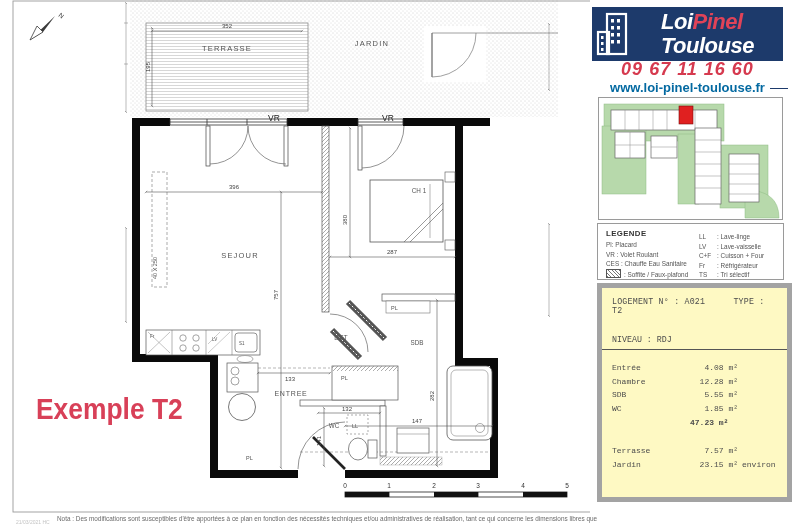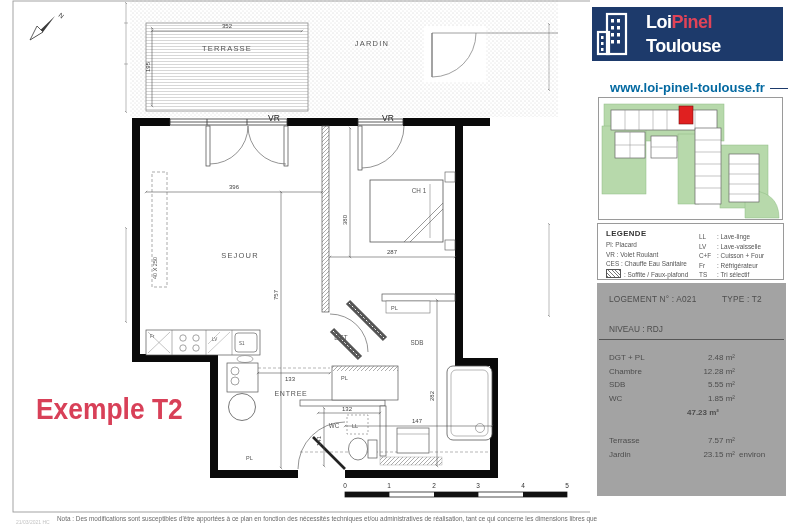--- a/index.html
+++ b/index.html
@@ -2,38 +2,38 @@
 <html><head>
 <meta charset="utf-8">
 <style>
   html,body{margin:0;padding:0;background:#fff;width:800px;height:529px;overflow:hidden;
     font-family:"Liberation Sans",sans-serif;}
   .abs{position:absolute;}
   #stage{position:absolute;left:0;top:0;width:800px;height:529px;background:#fff;}
   svg text{font-family:"Liberation Sans",sans-serif;}
   
   .logo-box{left:592px;top:7px;width:191px;height:54px;background:#1d3a6b;display:flex;align-items:center;}
-  .logo-text{color:#fff;font-weight:bold;line-height:24px;font-size:18px;letter-spacing:-0.5px;margin-left:8px;}
+  .logo-text{color:#fff;font-weight:bold;line-height:24px;font-size:22px;letter-spacing:-0.5px;margin-left:23px;font-style:italic;}
   .logo-text .p2{color:#e04358;}
   .phone{left:592px;top:59px;width:191px;text-align:center;color:#d63a4f;font-weight:bold;
     font-style:italic;font-size:18px;letter-spacing:1px;}
   .site{left:592px;top:80px;width:191px;text-align:center;color:#0369a1;font-weight:bold;font-size:13px;}
   .site-line{left:770px;top:88px;width:18px;border-top:1.5px solid #1d3a6b;}
   .map-frame{left:598px;top:97px;width:183px;height:121px;border:1px solid #9a9a9a;background:#fff;}
   .legend-box{left:597px;top:223px;width:185px;height:55px;border:1px solid #9a9a9a;background:#fff;
     font-size:6.4px;color:#555;}
   .lg-title{position:absolute;left:8px;top:5px;font-size:7.8px;font-weight:bold;color:#333;letter-spacing:0.4px;text-align:center;}
   .lg-left{position:absolute;left:8px;top:16px;line-height:9.5px;width:92px;}
   .lg-right{position:absolute;left:101px;top:8px;line-height:9.5px;}
   .lg-row{display:flex;}
   .lg-abbr{width:18px;flex:none;}
   .lg-hatch{display:inline-block;width:13px;height:7px;border:0.8px solid #555;vertical-align:-1px;margin-right:3px;
     background:repeating-linear-gradient(45deg,#777 0 0.8px,transparent 0.8px 2.6px);}
-  .unit-box{left:597px;top:283px;width:185px;height:209px;border:2px solid #a3a3a3;background:#a3a3a3;
-    color:#4d4d4d;font-size:8px;}
+  .unit-box{left:597px;top:283px;width:185px;height:209px;border:5px solid #a3a3a3;background:#fef9c3;
+    color:#4d4d4d;font-size:8px;font-family:Liberation Mono, monospace;}
   .u-head{margin:9px 10px 0 10px;font-size:8.3px;letter-spacing:0.2px;}
   .u-head .h2{margin-left:23px;}
   .u-level{margin:20px 10px 0 10px;font-size:8.3px;}
   .u-rule{border-top:1px solid #555;margin:5px 0 11px 0;}
   .u-rows{margin-left:10px;width:136px;}
   .u-row{display:flex;white-space:nowrap;line-height:13.5px;}
   .u-name{width:64px;flex:none;}
   .u-area{width:62px;flex:none;text-align:right;}
   .u-suffix{margin-left:4px;}
   .u-total{margin-left:78px;font-weight:bold;line-height:14px;margin-top:1px;}
@@ -270,20 +270,21 @@
           <rect x="9" y="32" width="2.5" height="3"></rect>
         <rect x="9" y="38" width="2.5" height="3"></rect>
       </g>
     </svg>
     <div class="logo-text">
       <span>Loi</span><span class="p2">Pinel</span><br>
       <span>Toulouse</span>
     </div>
   </div>
 
+  <div class="abs phone">09 67 11 16 60</div>
   <div class="abs site">www.loi-pinel-toulouse.fr</div>
   <div class="abs site-line"></div>
 
   <div class="abs map-frame">
     <svg width="183" height="121" viewBox="0 0 183 121">
       <g fill="#b7d9ab" stroke="#8fbc85" stroke-width="0.5">
         <rect x="5" y="6" width="120" height="37"></rect>
         <rect x="3" y="28" width="44" height="68"></rect>
         <rect x="79" y="36" width="21" height="70"></rect>
         <rect x="121" y="47" width="48" height="63"></rect>
@@ -340,22 +341,22 @@
 
   <div class="abs unit-box">
     <div class="u-head">
       <span>LOGEMENT N° : A021</span>
       <span class="h2">TYPE : T2</span>
     </div>
     <div class="u-level">NIVEAU : RDJ</div>
     <div class="u-rule"></div>
     <div class="u-rows">
       <div class="u-row">
-        <span class="u-name">DGT + PL</span>
-          <span class="u-area">2.48 m²</span>
+        <span class="u-name">Entrée</span>
+          <span class="u-area">4.08 m²</span>
         </div>
       <div class="u-row">
         <span class="u-name">Chambre</span>
           <span class="u-area">12.28 m²</span>
         </div>
       <div class="u-row">
         <span class="u-name">SDB</span>
           <span class="u-area">5.55 m²</span>
         </div>
       <div class="u-row">

